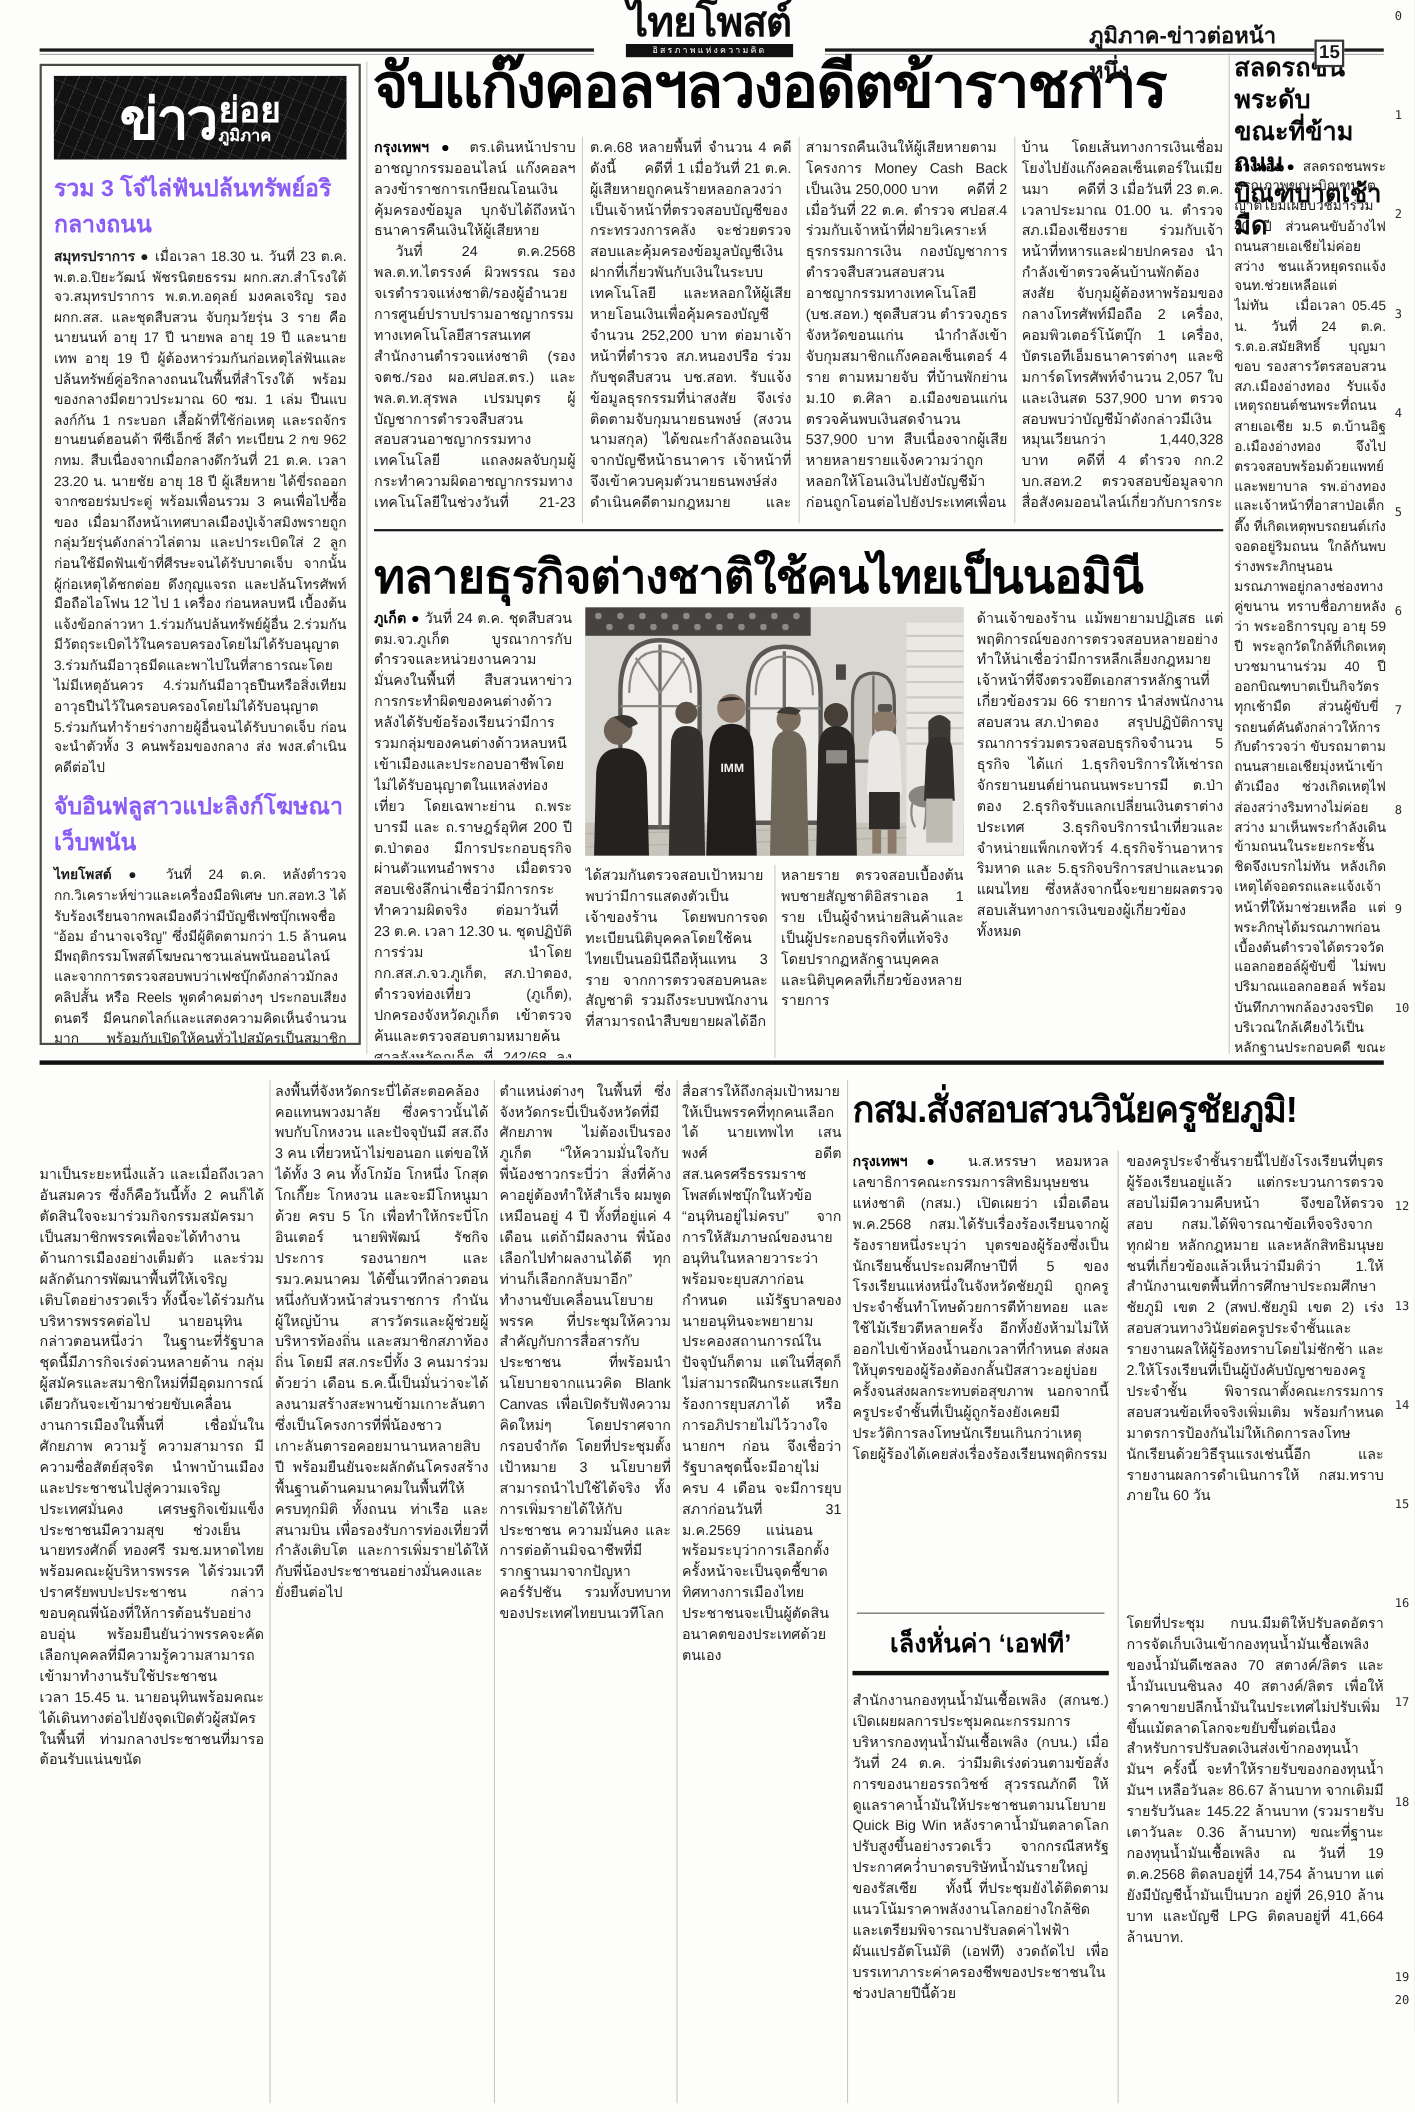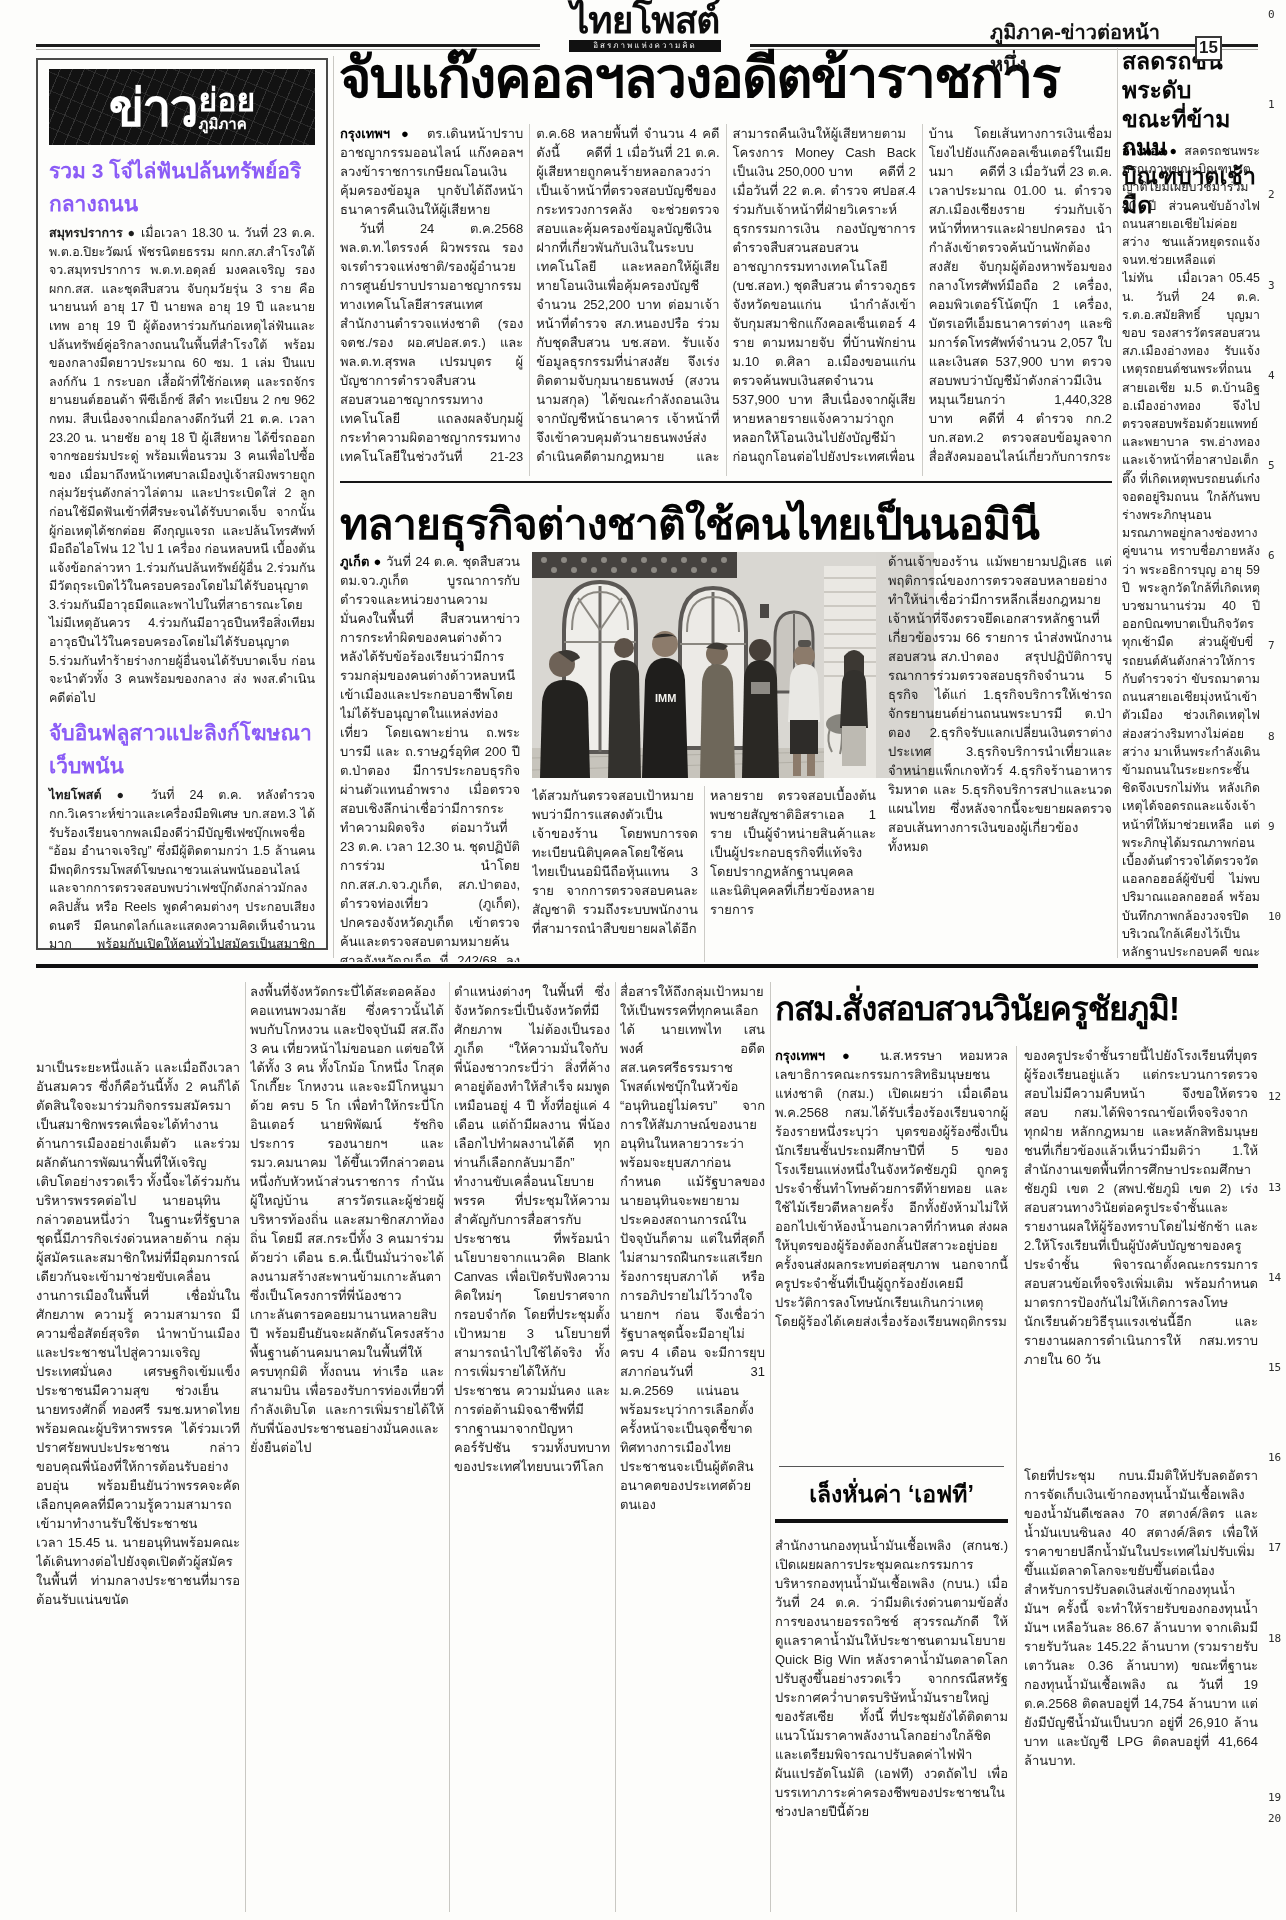--- a/index.html
+++ b/index.html
@@ -50,21 +50,21 @@
   .brief-stack .s1 { font-size:32px; }
   .brief-stack .s2 { font-size:15px; }
   .brief-h { font-size:21px; font-weight:700; margin:9px 0 4px; color:#8b5cf6; }
   .brief-b { font-size:12.5px; line-height:18.6px; text-align:justify; color:#1d1d1d; }
   
   .main-cols { position:absolute; top:124px; left:340px; width:772px; height:352px;
     column-count:4; column-gap:13px; column-rule:1px solid #cdccc7; }
   .main-cols p, .flow p { margin:0; }
   .rule-mid { position:absolute; top:481px; left:340px; width:772px; border-top:2.5px solid #161616; }
   
-  .photo { position:absolute; top:552px; left:532px; width:402px; height:226px; background:#d8d6d1; }
+  .photo { position:absolute; top:552px; left:532px; width:344px; height:226px; background:#d8d6d1; }
   
   .bottom-rule { position:absolute; top:964px; left:36px; width:1222px; border-top:4px solid #101010; }
   .section-box { text-align:center; }
   .section-box .rt { border-top:1.5px solid #555; margin:0 4px; }
   .section-box .ttl { font-size:25px; font-weight:700; padding:9px 0 7px; color:#060606; }
   .section-box .rb { height:5px; background:#101010; }
   .ft-box .ttl { font-size:23px; }
   .ft-box .rb { height:4px; }
   
   .ruler { position:absolute; top:0; right:0; width:26px; height:1920px; }

